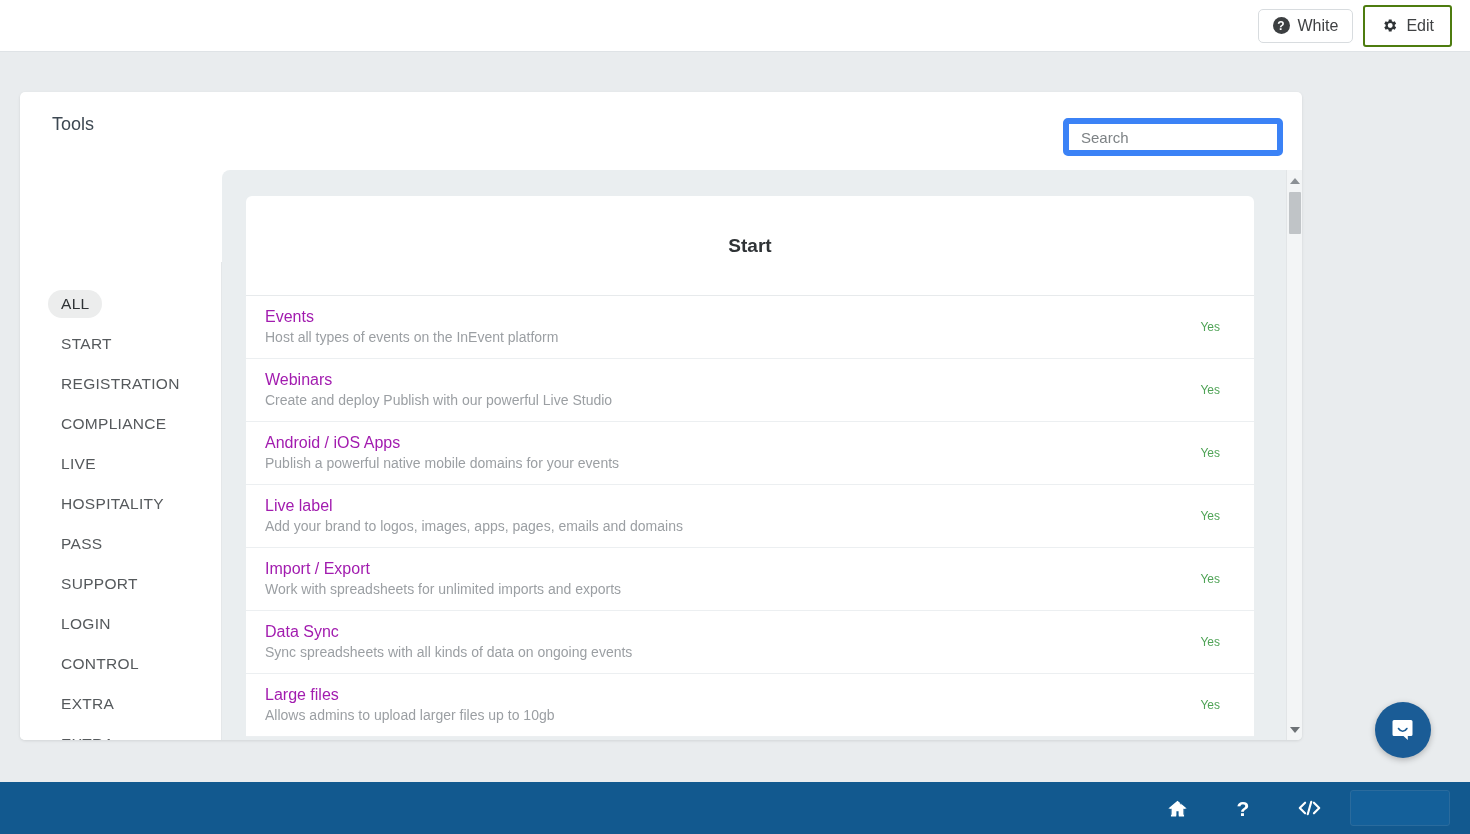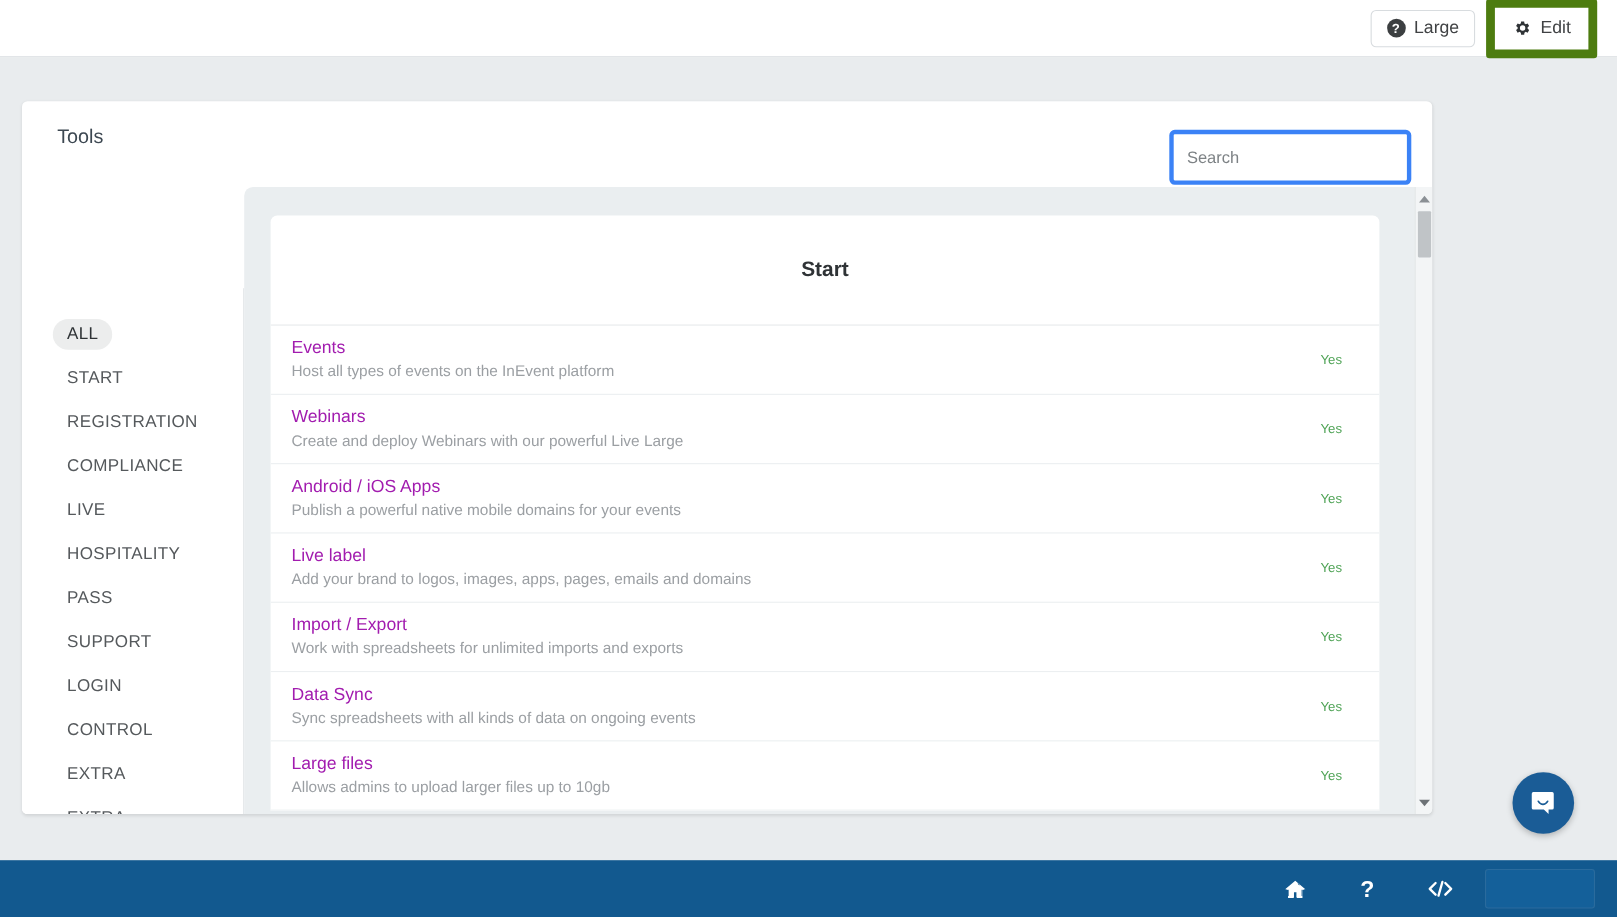--- a/index.html
+++ b/index.html
@@ -34,21 +34,21 @@
     padding: 0 14px;
     background: #ffffff;
     border: 1px solid #d8dcdf;
     border-radius: 5px;
     font-size: 16px;
     color: #404244;
     cursor: pointer;
     white-space: nowrap;
   }
   .edit-wrap {
-    border: 8px solid #4d7c0f;
+    border: 2px solid #4d7c0f;
     border-radius: 3px;
     padding: 2px;
     margin-left: 10px;
     display: inline-flex;
     background: #ffffff;
   }
   .edit-wrap .tb-btn { border: none; }
   .ico-circle-q {
     width: 17px; height: 17px;
     border-radius: 50%;
@@ -75,22 +75,22 @@
   }
   .card-title {
     position: absolute;
     left: 32px; top: 22px;
     font-size: 18px;
     color: #3d4852;
   }
   .search-input {
     position: absolute;
     right: 19px; top: 26px;
-    width: 220px; height: 50px;
-    border: 4px solid #3b82f6;
+    width: 220px; height: 38px;
+    border: 6px solid #3b82f6;
     border-radius: 5px;
     padding: 0 12px;
     font-size: 15px;
     color: #55595c;
     font-family: "Liberation Sans", sans-serif;
     background: #ffffff;
     outline: none;
   }
   .search-input::placeholder { color: #7d8285; }
 
@@ -250,21 +250,21 @@
     background: #14609a;
     margin-left: 8px;
   }
 </style>
 </head>
 <body>
 
 <div class="topbar">
   <button class="tb-btn">
     <span class="ico-circle-q">?</span>
-    <span>Large</span>
+    <span>White</span>
   </button>
   <div class="edit-wrap">
     <button class="tb-btn">
       <span class="ico-gear">
         <svg viewBox="0 0 24 24" width="17" height="17" fill="#2f3336">
           <path d="M19.4 13a7.6 7.6 0 0 0 0-2l2-1.5-2-3.4-2.4 1a7.6 7.6 0 0 0-1.7-1L15 3.5h-4l-.3 2.6a7.6 7.6 0 0 0-1.7 1l-2.4-1-2 3.4L6.6 11a7.6 7.6 0 0 0 0 2l-2 1.5 2 3.4 2.4-1a7.6 7.6 0 0 0 1.7 1l.3 2.6h4l.3-2.6a7.6 7.6 0 0 0 1.7-1l2.4 1 2-3.4-2-1.5zM13 15.5a3.5 3.5 0 1 1 0-7 3.5 3.5 0 0 1 0 7z"></path>
         </svg>
       </span>
       <span>Edit</span>
     </button>
@@ -328,21 +328,21 @@
         <div class="row-texts">
           <div class="row-name">Events</div>
           <div class="row-desc">Host all types of events on the InEvent platform</div>
         </div>
         <div class="row-val">Yes</div>
       </div>
 
       <div class="row">
         <div class="row-texts">
           <div class="row-name">Webinars</div>
-          <div class="row-desc">Create and deploy Webinars with our powerful Live Large</div>
+          <div class="row-desc">Create and deploy Publish with our powerful Live Studio</div>
         </div>
         <div class="row-val">Yes</div>
       </div>
 
       <div class="row">
         <div class="row-texts">
           <div class="row-name">Android / iOS Apps</div>
           <div class="row-desc">Publish a powerful native mobile domains for your events</div>
         </div>
         <div class="row-val">Yes</div>

